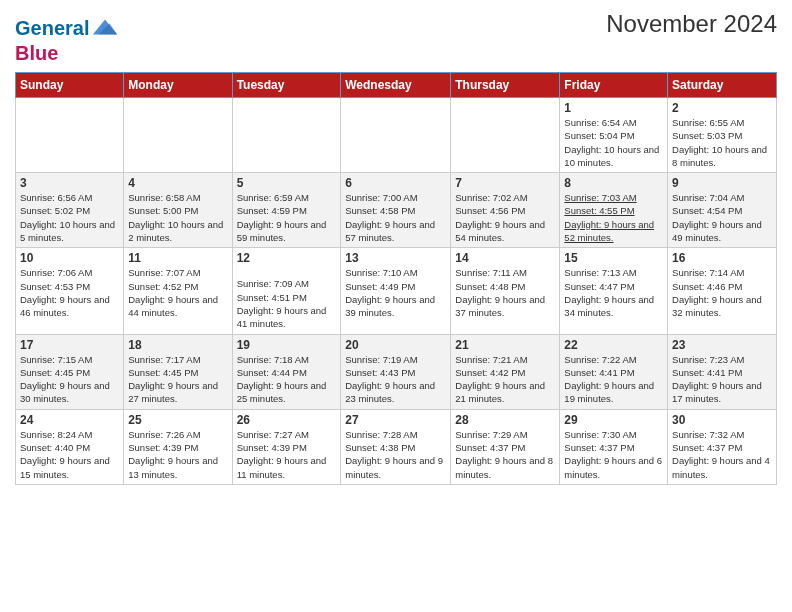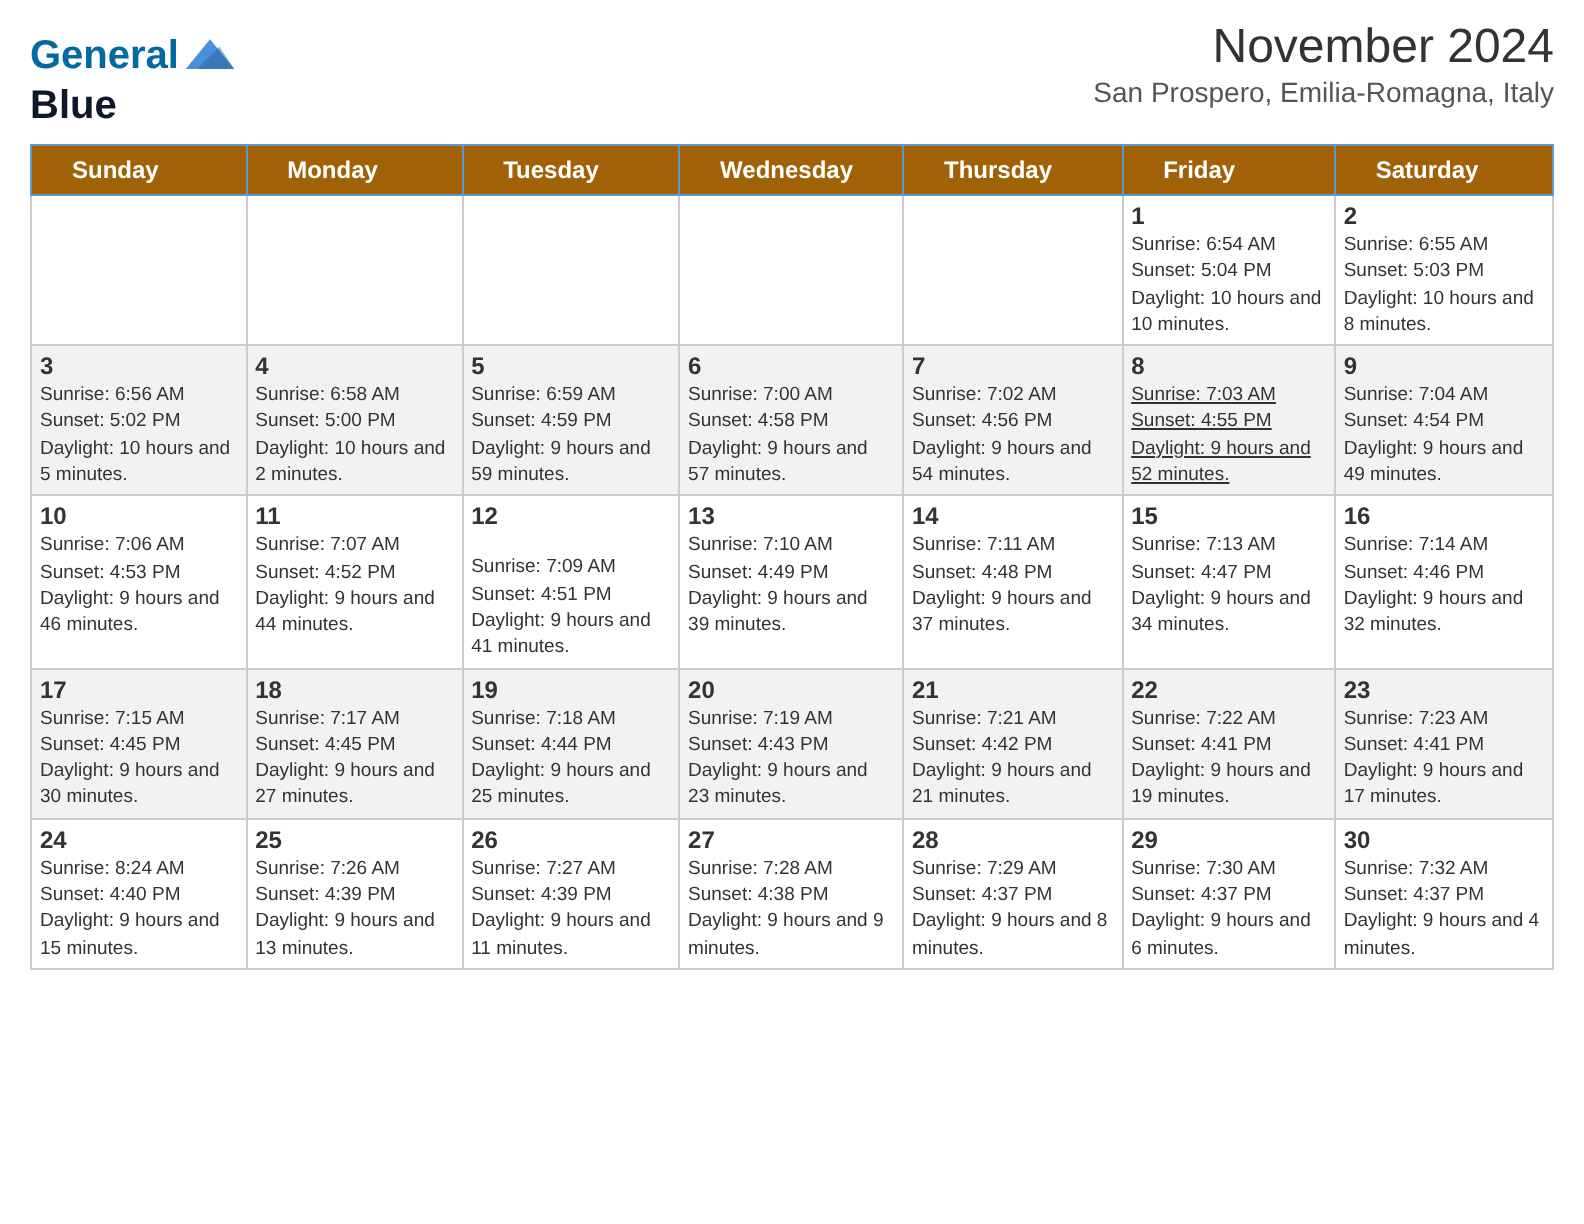--- a/index.html
+++ b/index.html
@@ -42,25 +42,25 @@
     }
     .subtitle {
       font-size: 14px;
       color: #555;
     }
     .calendar {
       width: 100%;
       border-collapse: collapse;
     }
     .calendar th {
-      background-color: #a16207;
+      background-color: #b91c1c;
       color: #fff;
       font-size: 12px;
       font-weight: bold;
-      padding: 5px 20px;
+      padding: 5px 4px;
       text-align: left;
       border: 1px solid #5a9ad0;
     }
     .calendar td {
       vertical-align: top;
       border: 1px solid #ccc;
       padding: 3px 4px;
       font-size: 10px;
       color: #333;
       background: #fff;
@@ -91,26 +91,25 @@
 <div class="header-area">
   <div class="logo">
     <div>
       <div style="display:flex; align-items:center;">
         <span class="logo-text">General</span>
         <svg class="logo-icon" viewBox="0 0 30 30" xmlns="http://www.w3.org/2000/svg">
           <polygon points="2,22 15,6 28,22" fill="#4a90d9"></polygon>
           <polygon points="8,22 20,10 28,22" fill="#2a60a0" opacity="0.5"></polygon>
         </svg>
       </div>
-      <span class="logo-text" style="color:#0f172a;margin-top:40px;">Blue</span>
+      <span class="logo-text" style="color:#be185d;margin-top:40px;">Blue</span>
     </div>
   </div>
   <div class="title-area">
     <div class="month-title">November 2024</div>
-    <div class="subtitle">San Prospero, Emilia-Romagna, Italy</div>
   </div>
 </div>
 
 <table class="calendar">
   <thead>
     <tr>
     <th>Sunday</th>
         <th>Monday</th>
         <th>Tuesday</th>
         <th>Wednesday</th>

